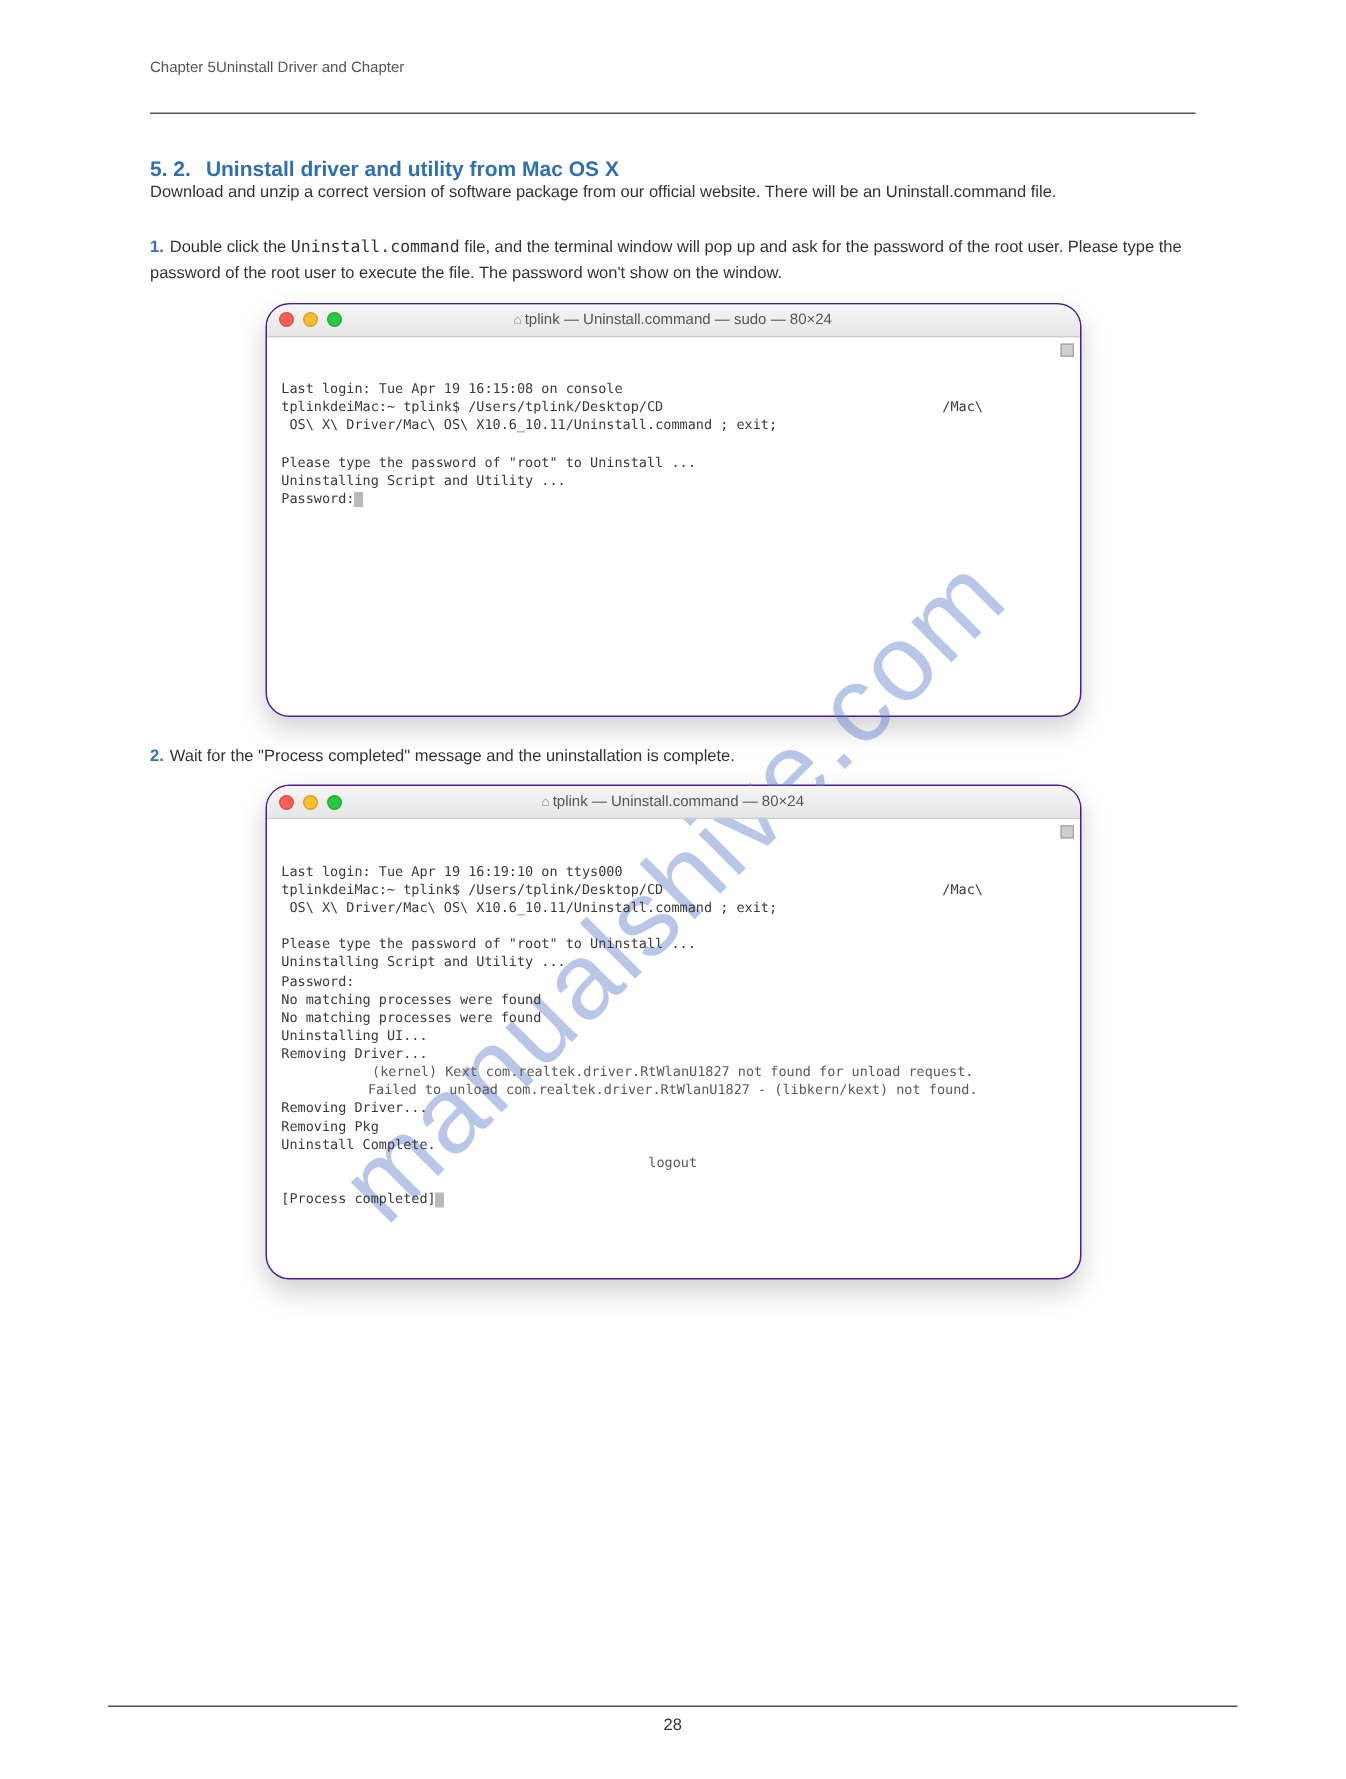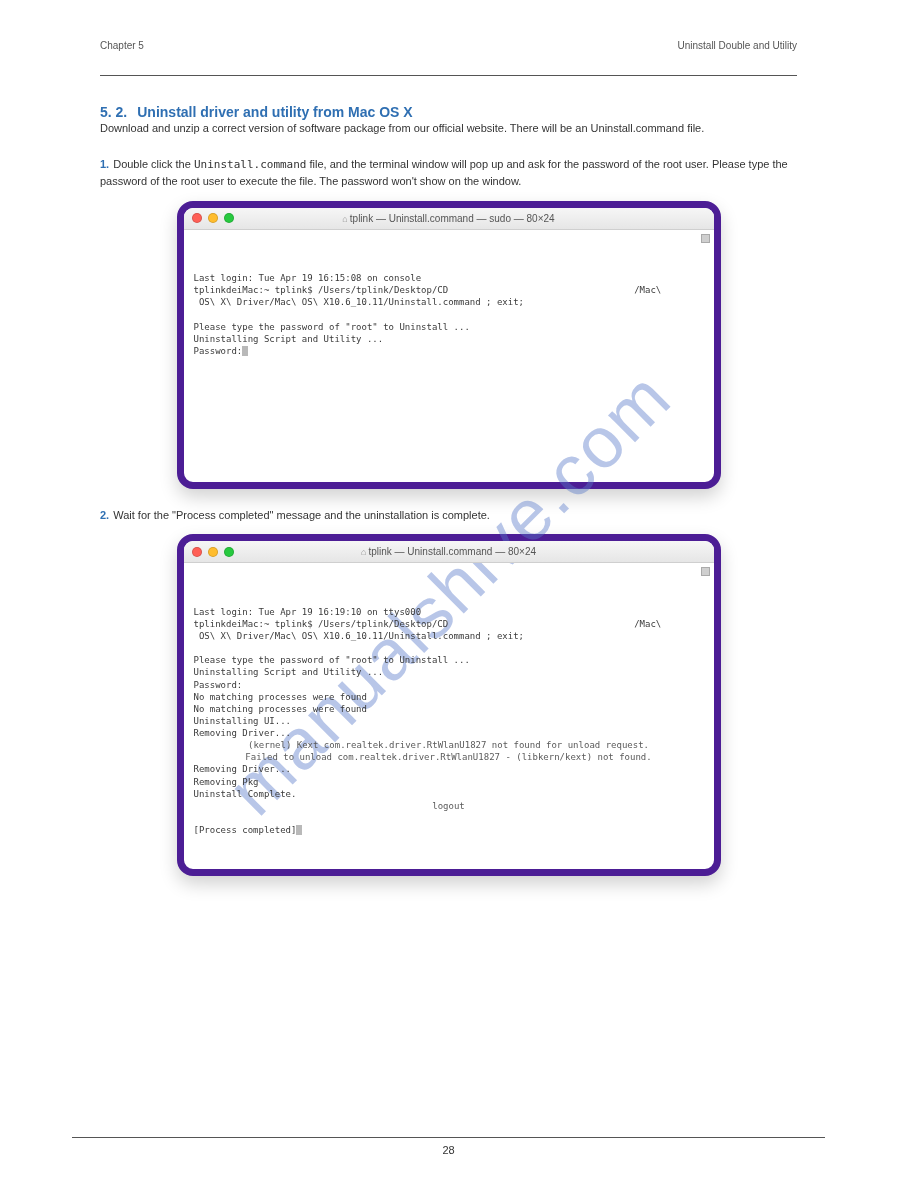--- a/index.html
+++ b/index.html
@@ -24,21 +24,21 @@
   .section-title .n { margin-right: 10px; }
   .body-text { font-size: 11px; line-height: 1.6; color: #333; }
   .step { font-size: 11px; line-height: 1.6; margin-top: 18px; margin-bottom: 10px; }
   .step-num { color: #2f6fb2; font-weight: bold; margin-right: 4px; }
   .mono-seg { font-family: Menlo, Monaco, Consolas, monospace; }
   .term-wrap { display: flex; justify-content: center; margin-top: 8px; margin-bottom: 12px; }
 
   .terminal {
     width: 544px;
     background: #ffffff;
-    border: 7px solid #4c1d95;
+    border: 1px solid #4c1d95;
     border-radius: 16px;
     box-shadow: 0 8px 18px rgba(0,0,0,0.18);
     overflow: hidden;
   }
   .term-titlebar {
     height: 22px;
     background: linear-gradient(#f6f6f6, #e6e6e6);
     border-bottom: 1px solid #cfcfcf;
     position: relative;
     display: flex;
@@ -52,21 +52,21 @@
   .tl-close { background: #ff5f56; }
   .tl-min   { background: #ffbd2e; }
   .tl-max   { background: #27c93f; }
   .term-title-text { position: absolute; left: 0; right: 0; text-align: center; pointer-events: none; }
   .term-title-text .home-icon { font-size: 9px; color: #888; margin-right: 2px; }
   .term-body {
     position: relative;
     font-family: Menlo, Monaco, Consolas, monospace;
     font-size: 9px;
     line-height: 1.35;
-    padding: 18px 10px 6px 10px;
+    padding: 5px 10px 6px 10px;
     color: #3a3a3a;
     white-space: pre-wrap;
     word-break: break-word;
   }
   .term-scroll-indicator {
     position: absolute;
     top: 4px; right: 4px;
     width: 9px; height: 9px;
     background: #cfcfcf;
     border: 1px solid #aaa;
@@ -102,23 +102,23 @@
   .hr-bottom { border: none; border-top: 1px solid #555; margin-bottom: 6px; }
   .page-num { text-align: center; font-size: 11px; color: #333; }
   .softline { display: block; }
 </style>
 </head>
 <body>
 
 <div class="watermark">manualshive.com</div>
 
 <div class="page">
-  <div style="display:flex;justify-content:space-between;font-size:10px;color:#555;">
+  <div style="display:flex;justify-content:flex-start;font-size:10px;color:#555;">
     <span><span>Chapter 5</span></span>
-    <span>Uninstall Double and Utility</span>
+    <span>Uninstall Driver and Chapter</span>
   </div>
   <hr class="hr-top">
 
   <div class="section-title">
     <span class="n">5. 2.</span><span>Uninstall driver and utility from Mac OS X</span>
   </div>
 
   <p class="body-text">Download and unzip a correct version of software package from our official website. There will be an Uninstall.command file.</p>
 
   <p class="step">

